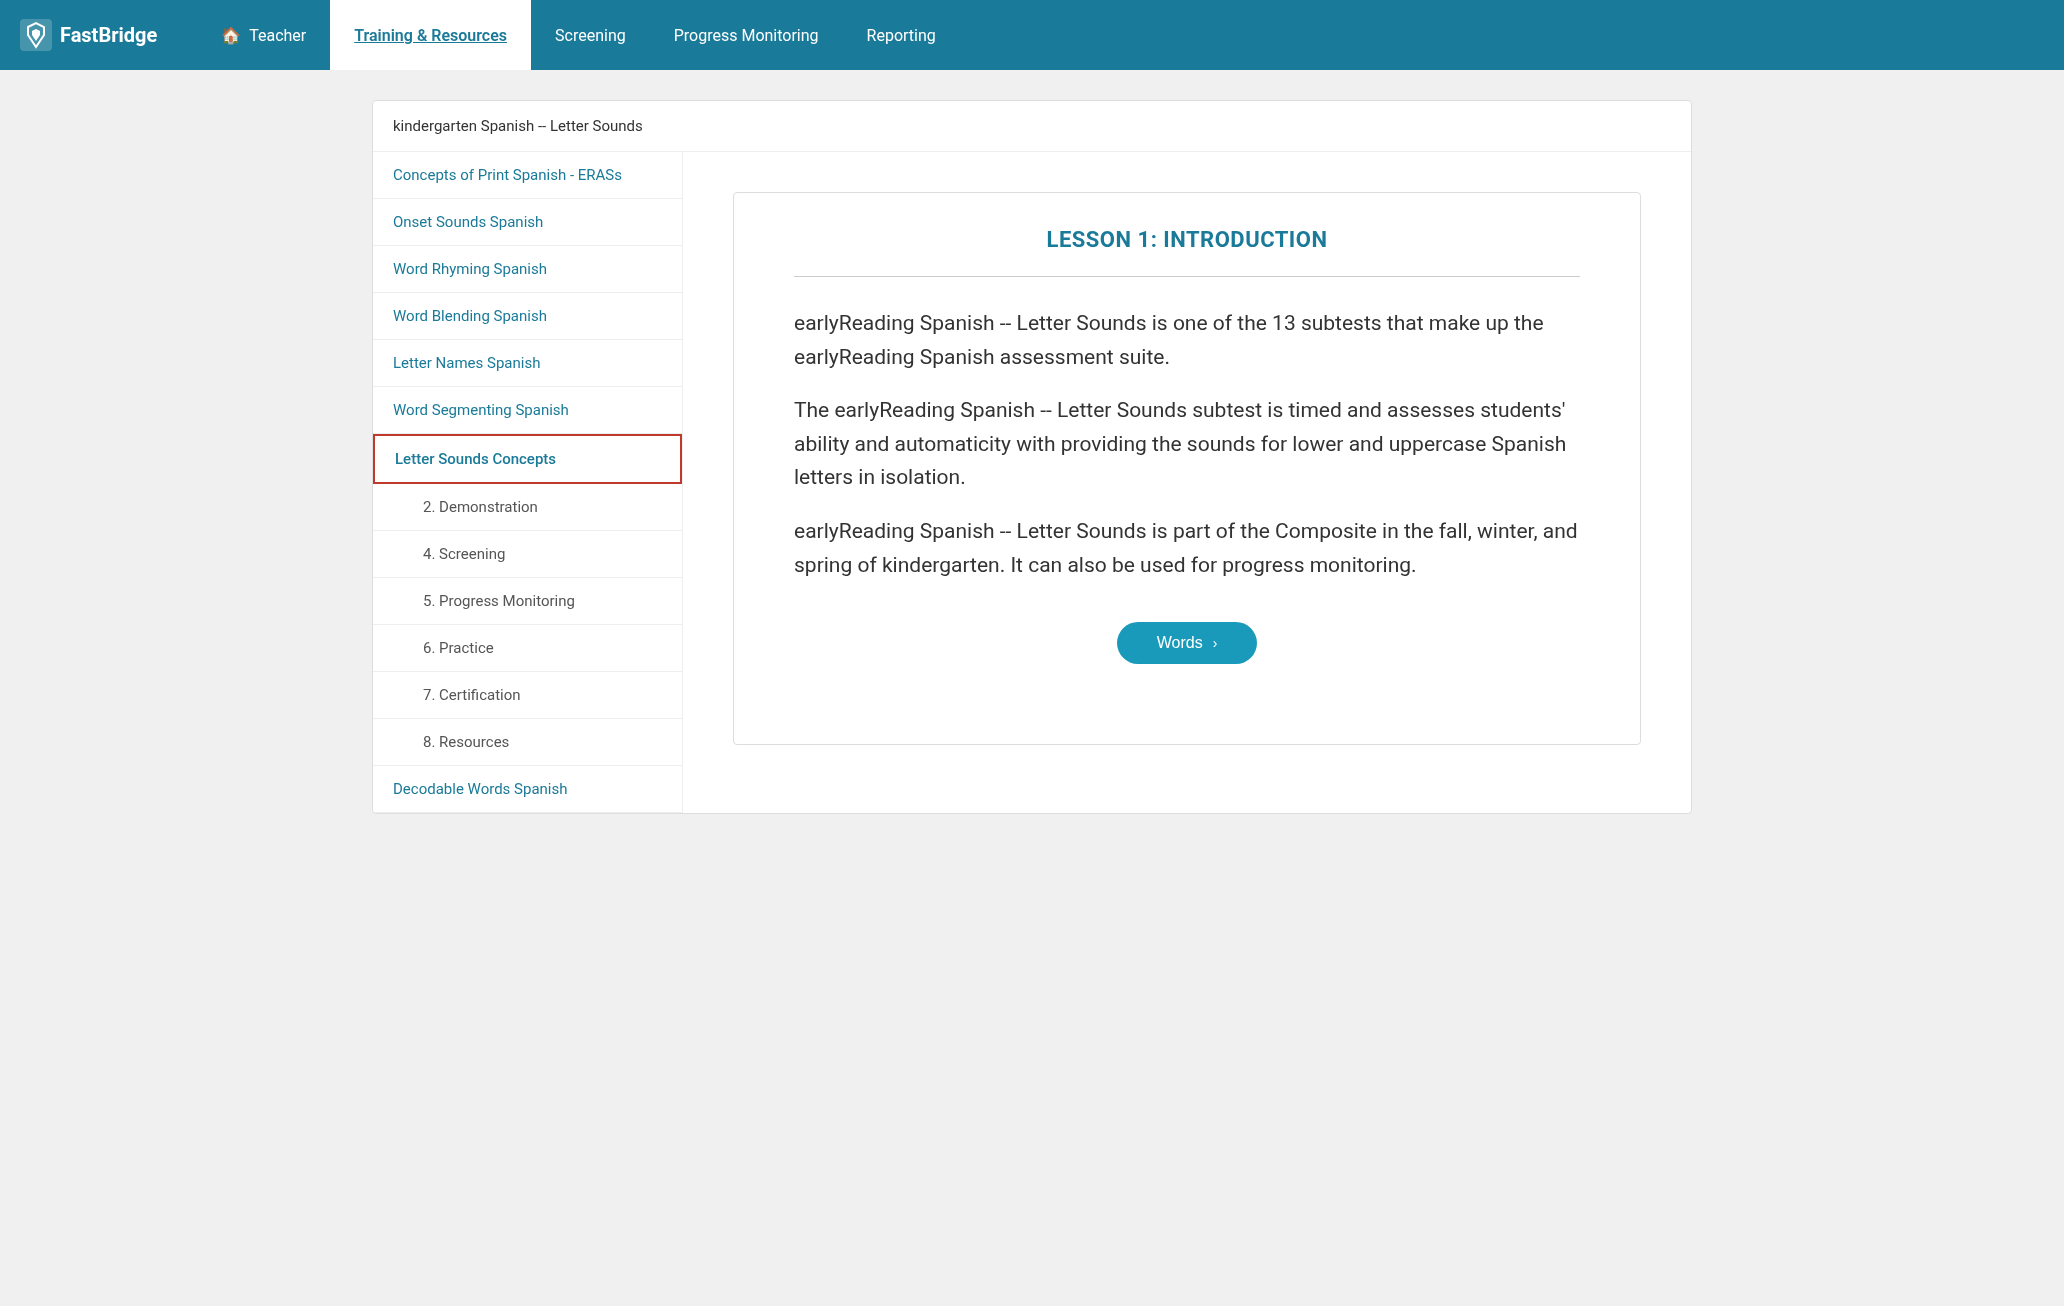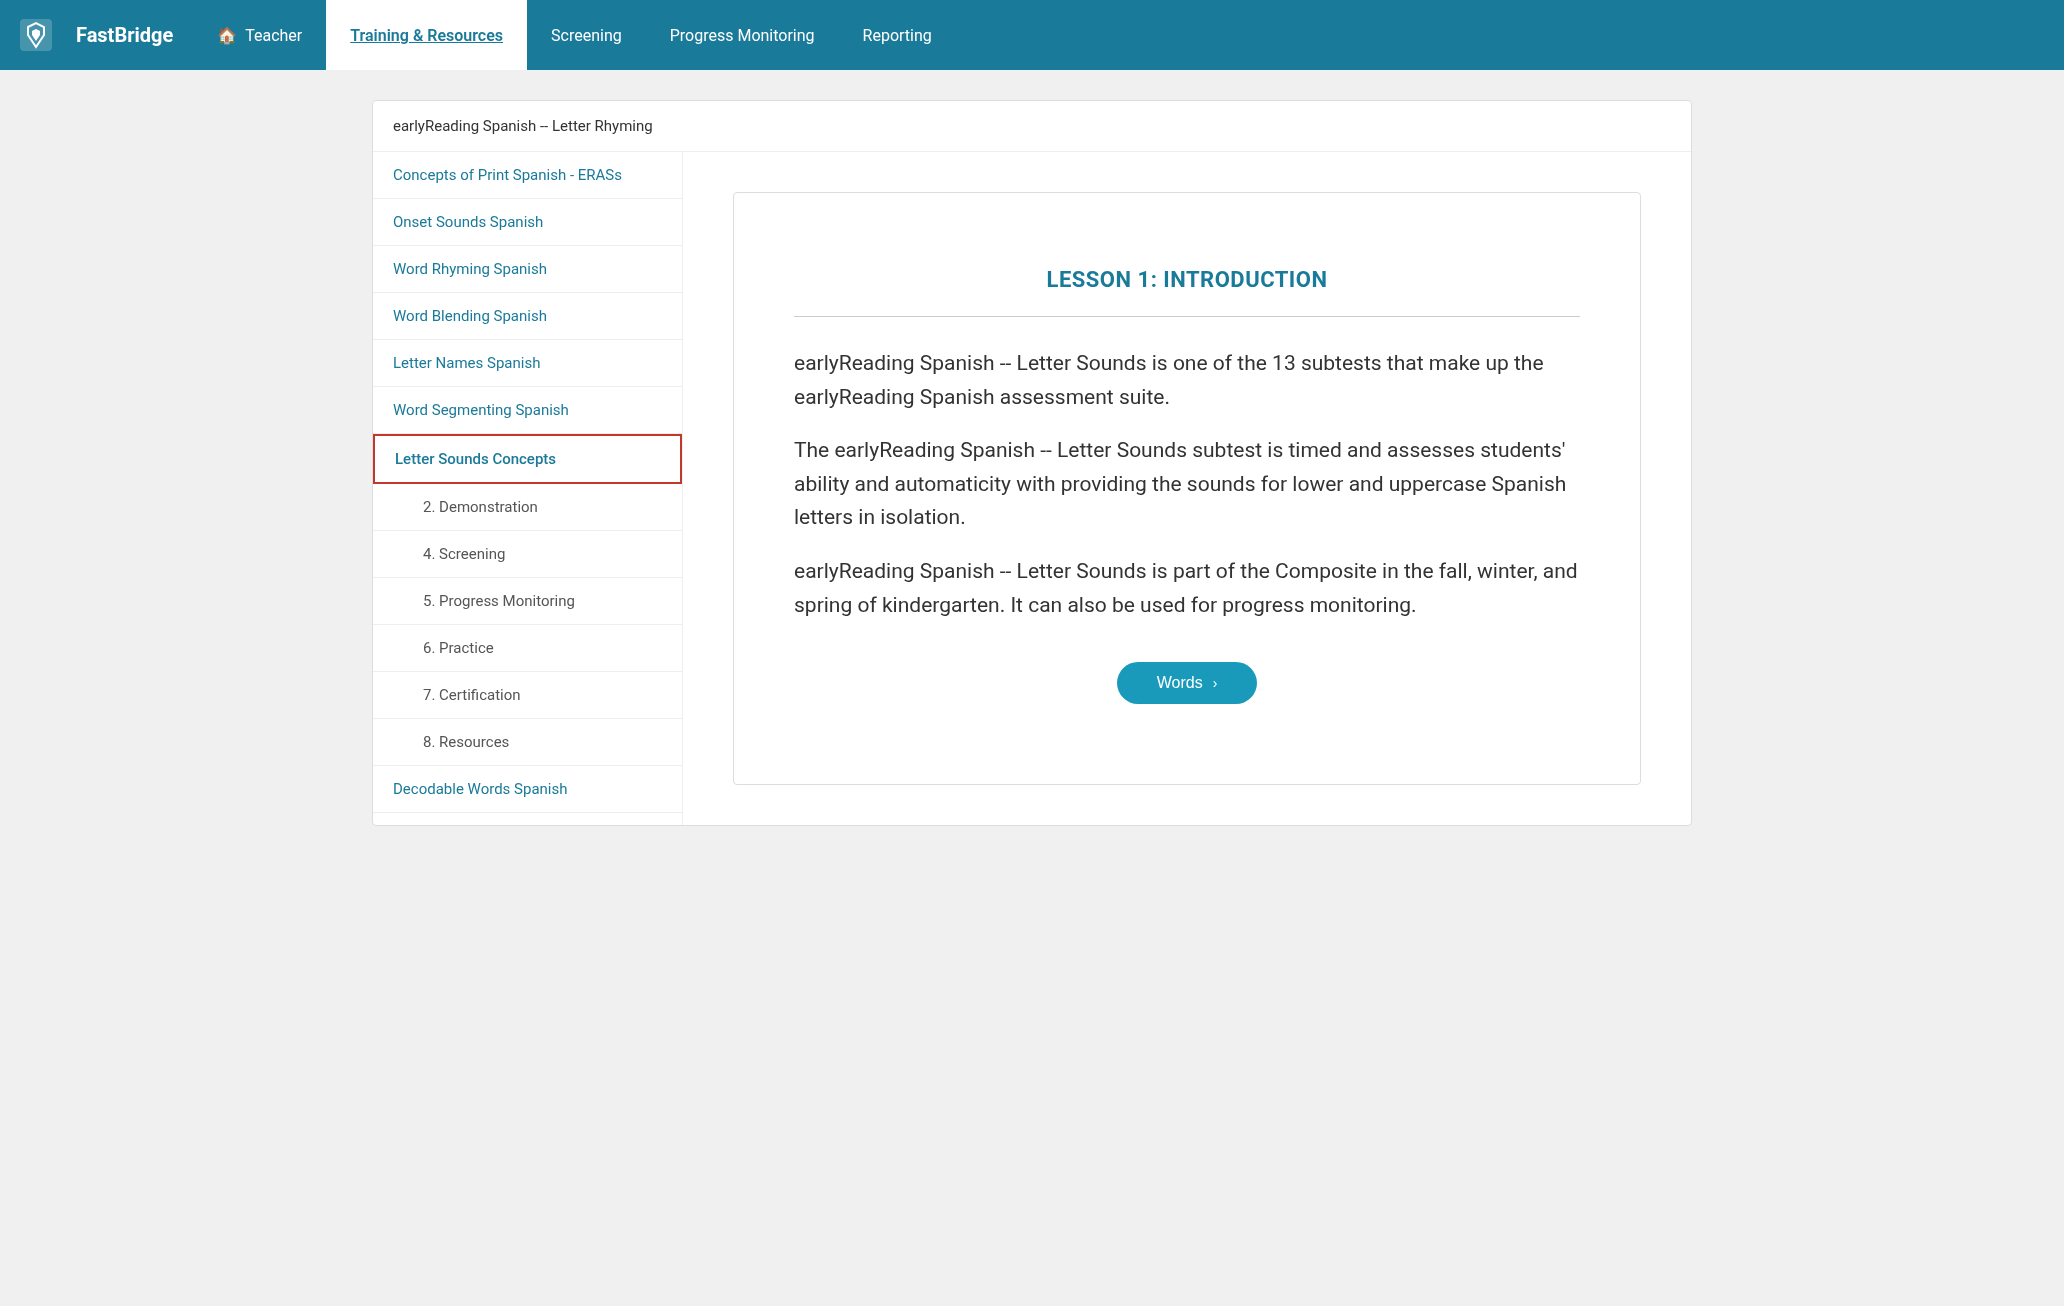--- a/index.html
+++ b/index.html
@@ -19,25 +19,25 @@
       background: #1a7a99;
       display: flex;
       align-items: stretch;
       height: 70px;
       padding: 0 20px;
     }
 
     .nav-logo {
       display: flex;
       align-items: center;
-      gap: 24px;
+      gap: 8px;
       color: white;
       font-weight: bold;
       font-size: 20px;
-      margin-right: 20px;
+      margin-right: 40px;
     }
 
     .logo-icon {
       width: 32px;
       height: 32px;
     }
 
     .nav-items {
       display: flex;
       align-items: stretch;
@@ -144,21 +144,21 @@
       flex: 1;
       padding: 40px 50px;
       min-height: 600px;
       position: relative;
     }
 
     .lesson-content-box {
       background: white;
       border: 1px solid #ddd;
       border-radius: 4px;
-      padding: 74px 60px 80px;
+      padding: 34px 60px 80px;
       min-height: 500px;
       position: relative;
     }
 
     .lesson-title {
       text-align: center;
       font-size: 22px;
       font-weight: 700;
       color: #1a7a99;
       margin-bottom: 24px;
@@ -237,21 +237,21 @@
     <a class="nav-item">
       <span>Reporting</span>
     </a>
   </div>
 </nav>
 
 <div class="main-container">
   <div class="content-wrapper">
 
     <div class="breadcrumb-bar">
-      <span>earlyReading Spanish -- Letter Rhyming</span>
+      <span>kindergarten Spanish -- Letter Sounds</span>
     </div>
 
     <div class="content-body">
 
       <div class="sidebar">
         <div class="sidebar-item">
           <span>Concepts of Print Spanish - ERASs</span>
         </div>
         <div class="sidebar-item">
           <span>Onset Sounds Spanish</span>

